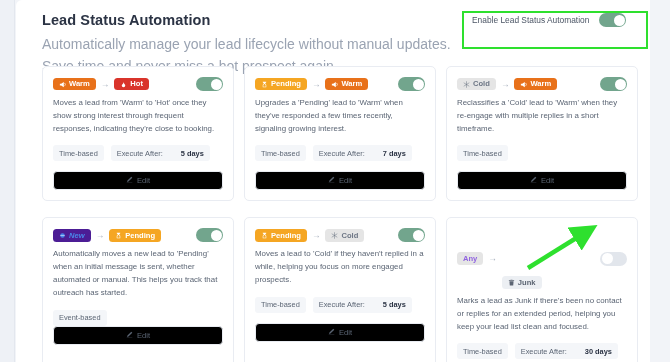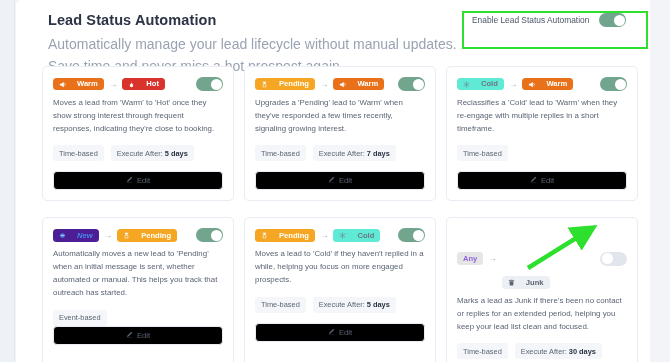--- a/index.html
+++ b/index.html
@@ -14,21 +14,21 @@
   .rail { position: absolute; left: 0; top: 0; width: 14px; height: 362px; background: #eef1f6; }
   .rail-edge { position: absolute; left: 14px; top: 0; width: 1px; height: 362px; background: #e3e7ee; }
 
   .panel {
     position: absolute; left: 16px; top: 0;
     width: 634px; height: 362px;
     background: #ffffff;
     border-top-left-radius: 6px;
   }
 
-  .page-head { position: absolute; left: 26px; top: 12px; width: 420px; margin-left: 6px; }
+  .page-head { position: absolute; left: 26px; top: 12px; width: 420px; }
   .page-title { font-size: 14.5px; font-weight: bold; color: #2b3344; letter-spacing: .1px; }
   .page-sub { margin-top: 6px; font-size: 14px; line-height: 1.55; color: #9aa3b2; }
 
   .enable-wrap {
     position: absolute; left: 462px; top: 11px;
     width: 186px; height: 38px;
     border: 2px solid #2ee02e;
     background: #ffffff;
     display: flex; align-items: flex-start;
   }
@@ -54,43 +54,43 @@
     background: #ffffff;
     border: 1px solid #e9ecf2;
     border-radius: 5px;
     padding: 10px 10px 10px 10px;
     position: relative;
   }
   .card-head { display: flex; align-items: center; justify-content: space-between; }
   .flow { display: flex; align-items: center; gap: 5px; }
 
   .badge {
-    display: inline-flex; align-items: center; gap: 11px;
+    display: inline-flex; align-items: center; gap: 3px;
     padding: 2.5px 6px; border-radius: 3.5px;
     font-size: 7.6px; font-weight: bold; line-height: 1; white-space: nowrap;
   }
   .badge svg { display: block; }
   .b-warm { background: #e8711a; color: #ffffff; }
   .b-hot { background: #d9342b; color: #ffffff; }
   .b-pending { background: #f5a623; color: #ffffff; }
-  .b-cold { background: #5eead4; color: #6d7685; }
+  .b-cold { background: #e5e5e5; color: #6d7685; }
   .b-new { background: #4c1d95; color: #4a86e8; font-style: italic; }
   .b-junk { background: #eceff3; color: #5c6573; margin-top: 48px; }
   .b-any { background: #e5e5e5; color: #9063e0; }
 
   .arrow { font-size: 8.5px; color: #aab2bf; line-height: 1; }
 
   .desc { margin-top: 6px; font-size: 7.9px; line-height: 1.62; color: #5b6574; }
 
   .meta { margin-top: 10px; display: flex; gap: 7px; flex-wrap: wrap; }
   .chip {
     background: #f4f6f9; border-radius: 3px;
     padding: 3.5px 6px; font-size: 7.4px; color: #5b6574; white-space: nowrap;
   }
-  .chip b { color: #2b3344; }
+  .chip b { color: #2b3344; margin-left: 16px; }
 
   .edit-btn {
     margin-top: 10px; height: 19px;
     border: 1px solid #e9ecf2; border-radius: 4px;
     display: flex; align-items: center; justify-content: center; gap: 4px;
     font-size: 7.6px; color: #5b6574; background: #000000;
   }
   .card.tall .edit-btn { margin-top: auto; }
 
   .annot-arrow { position: absolute; left: 524px; top: 224px; width: 80px; height: 50px; pointer-events: none; }

